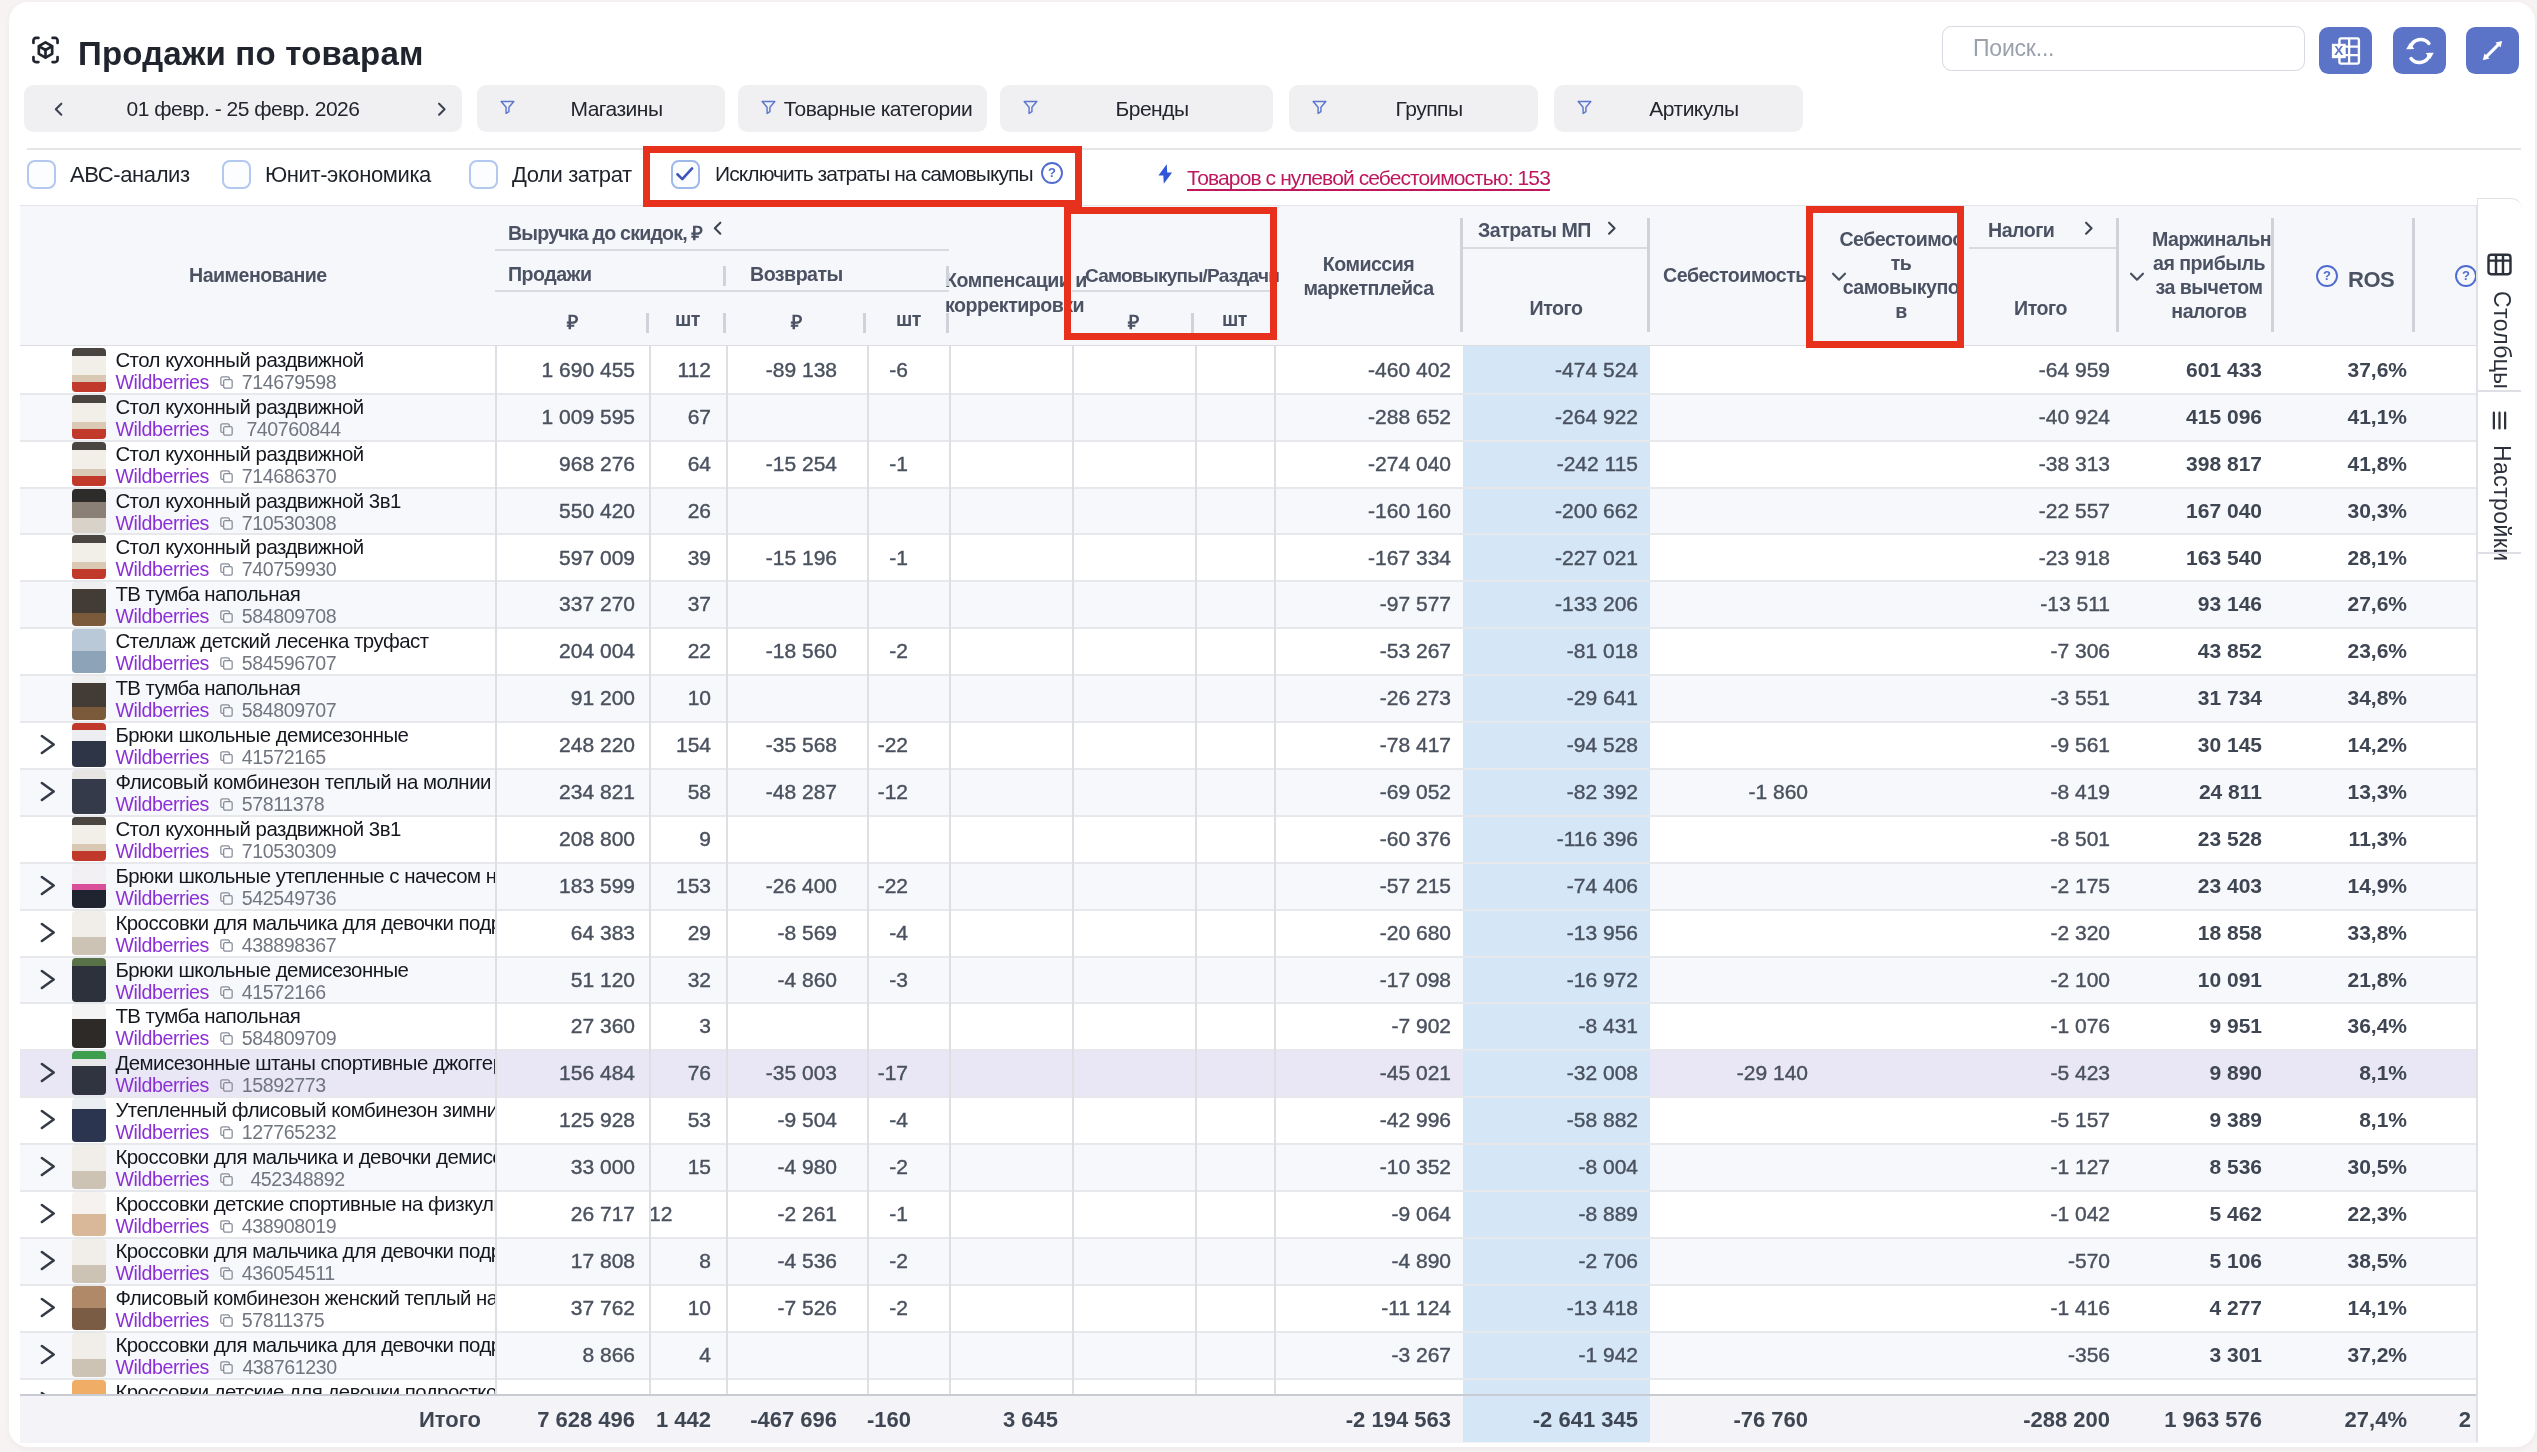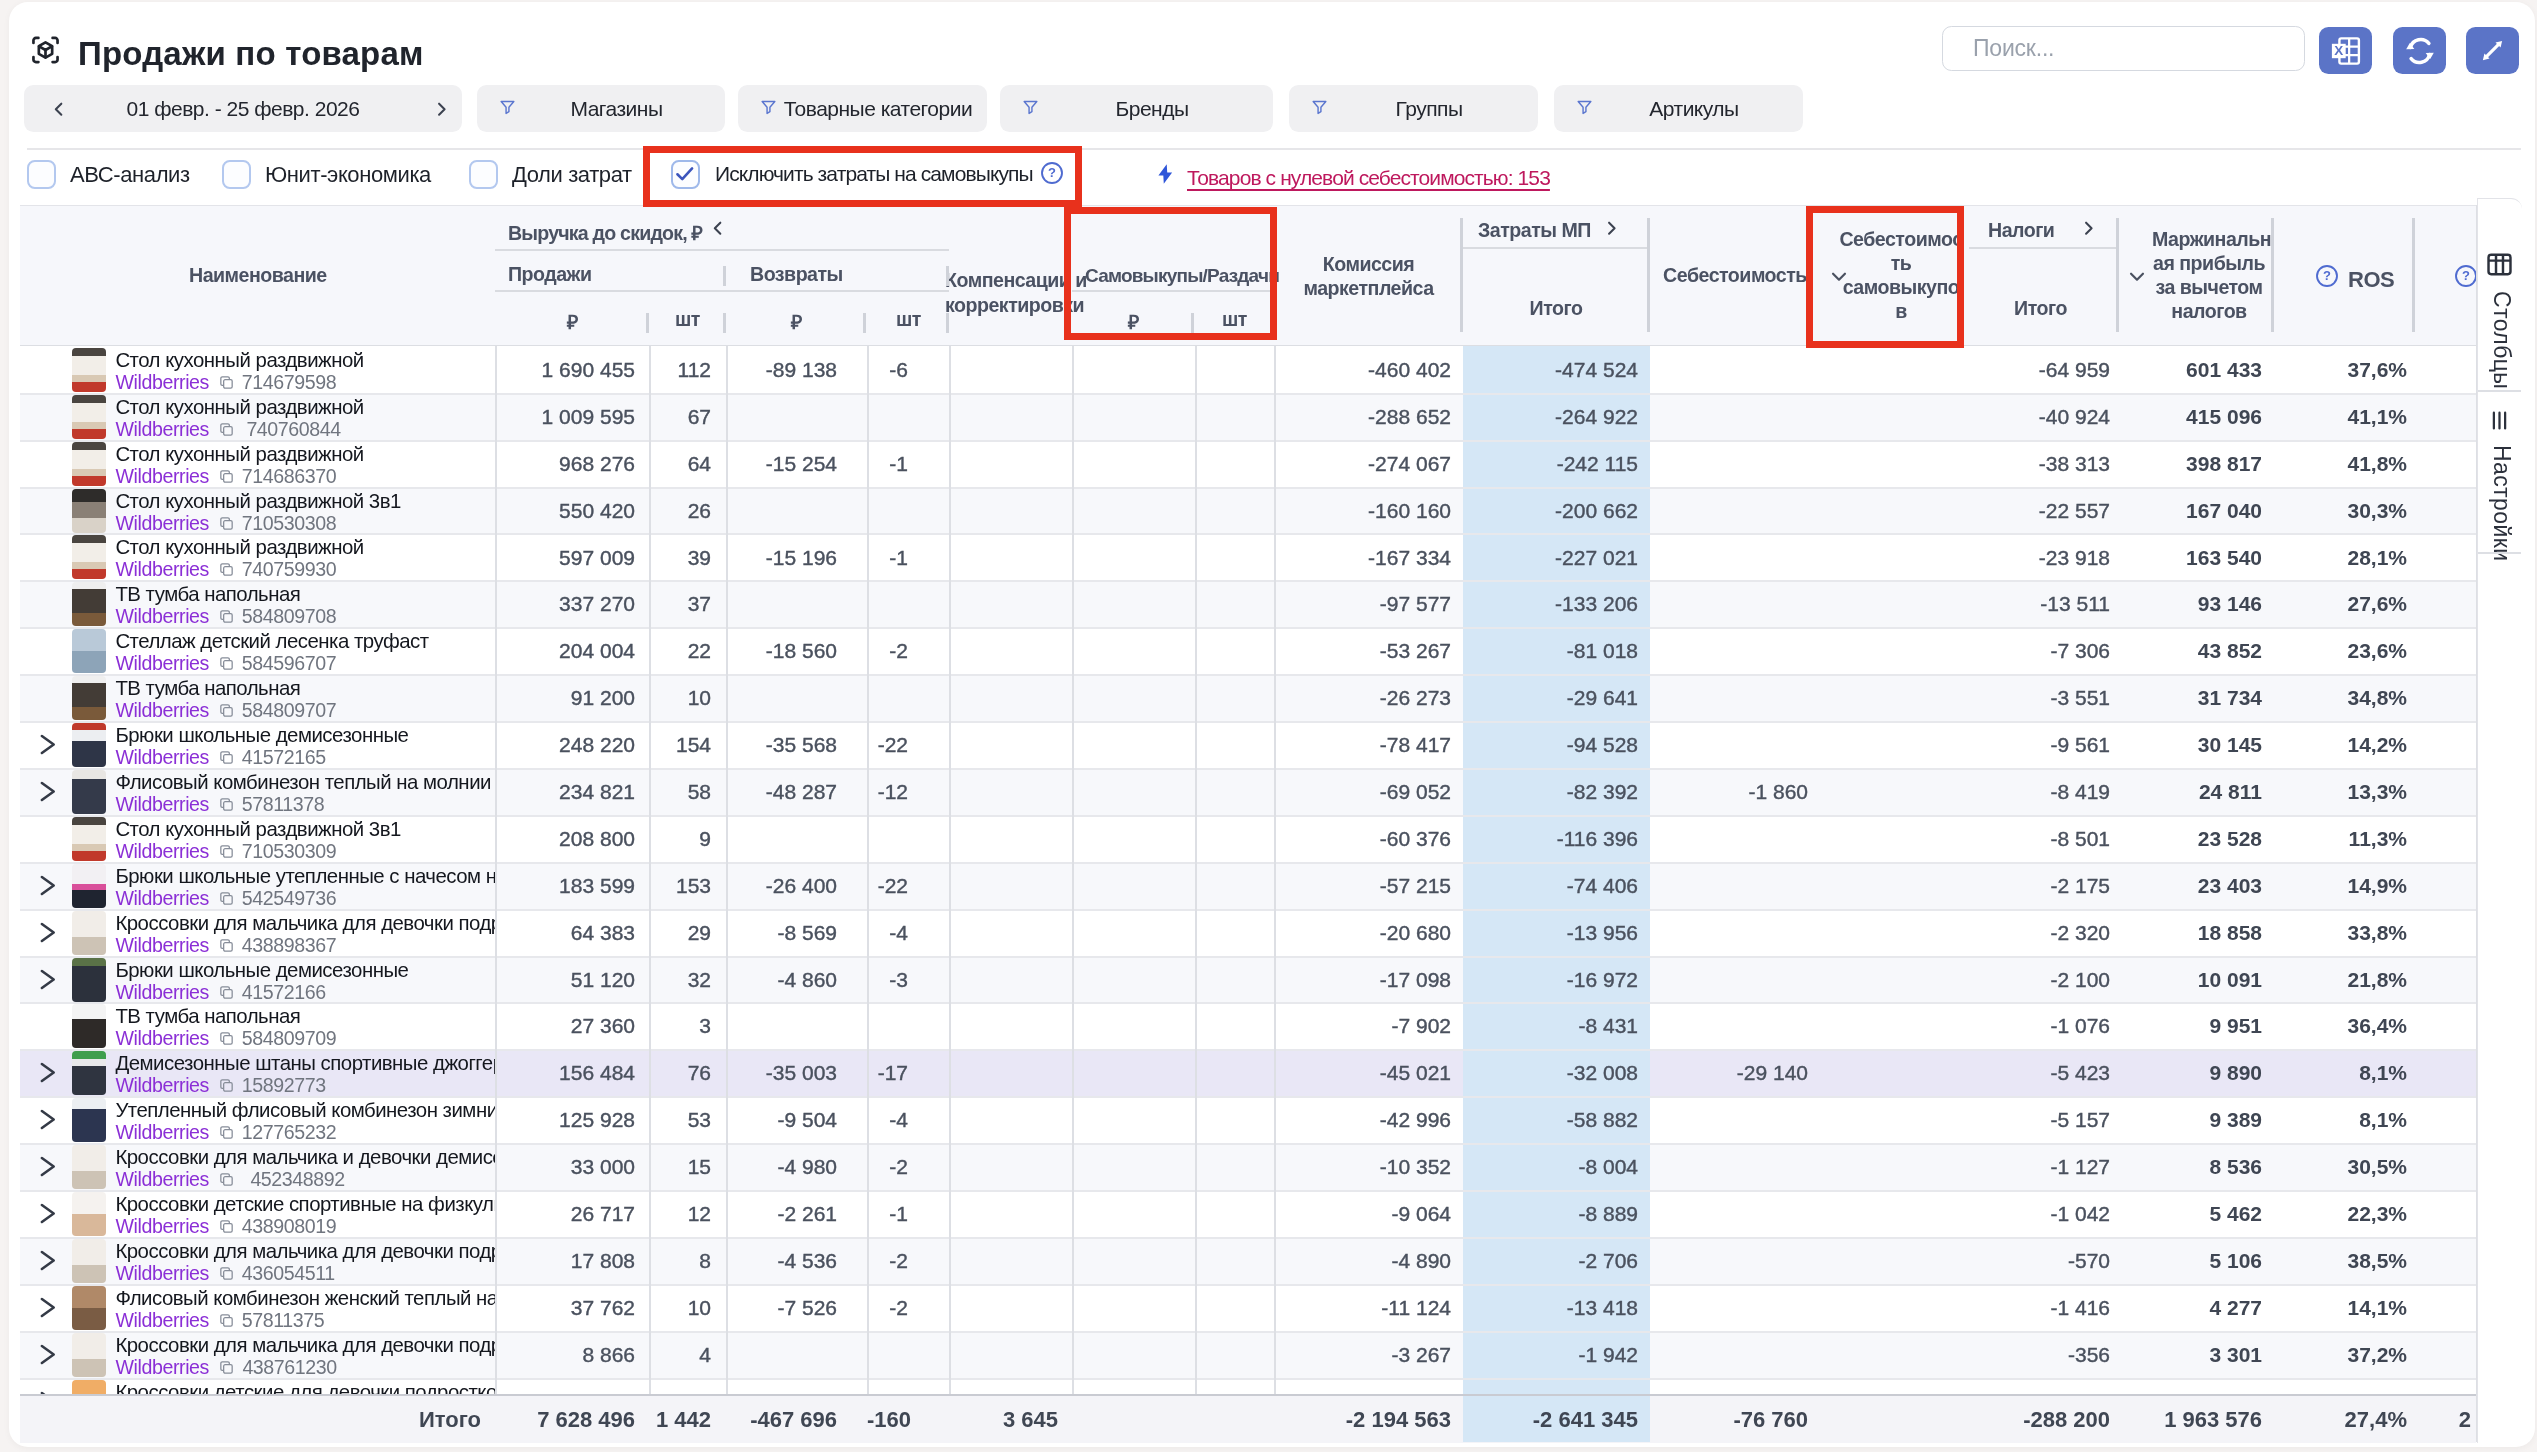--- a/index.html
+++ b/index.html
@@ -236,21 +236,21 @@
     <div class="name1">Стол кухонный раздвижной</div>
     <div class="name2"><span class="wb">Wildberries</span><span style="display:inline-block;vertical-align:-2.3px;margin-left:9.4px"><svg width="17" height="17" viewBox="0 0 24 24" fill="none">
           <rect x="8" y="8" width="12" height="12" rx="2" stroke="#878d99" stroke-width="1.8"></rect>
           <path d="M16 8V6a2 2 0 0 0-2-2H6a2 2 0 0 0-2 2v8a2 2 0 0 0 2 2h2" stroke="#878d99" stroke-width="1.8"></path>
         </svg></span><span class="wid" style="margin-left:6.3px">714686370</span></div>
   </div>
 <div class="cl " style="left:495px;top:440px;width:140px;height:47px;text-align:right;line-height:47px">968 276</div>
 <div class="cl " style="left:649px;top:440px;width:62px;height:47px;text-align:right;line-height:47px">64</div>
 <div class="cl " style="left:726px;top:440px;width:111px;height:47px;text-align:right;line-height:47px">-15 254</div>
 <div class="cl " style="left:867px;top:440px;width:41px;height:47px;text-align:right;line-height:47px">-1</div>
-<div class="cl " style="left:1274px;top:440px;width:177px;height:47px;text-align:right;line-height:47px">-274 067</div>
+<div class="cl " style="left:1274px;top:440px;width:177px;height:47px;text-align:right;line-height:47px">-274 040</div>
 <div class="cl " style="left:1463px;top:440px;width:175px;height:47px;text-align:right;line-height:47px">-242 115</div>
 <div class="cl " style="left:1961px;top:440px;width:149px;height:47px;text-align:right;line-height:47px">-38 313</div>
 <div class="cl b" style="left:2120px;top:440px;width:142px;height:47px;text-align:right;line-height:47px">398 817</div>
 <div class="cl b" style="left:2275px;top:440px;width:132px;height:47px;text-align:right;line-height:47px">41,8%</div>
 <div class="row odd" style="top:487px;height:47px"></div>
 <div class="bluecol" style="top:487px;height:47px;background:#d5e7f6"></div>
 <div class="abs" style="left:20.4px;top:487px;width:475px;height:47px;overflow:hidden">
     <div class="thumb t-stol2"></div>
     <div class="name1">Стол кухонный раздвижной 3в1</div>
     <div class="name2"><span class="wb">Wildberries</span><span style="display:inline-block;vertical-align:-2.3px;margin-left:9.4px"><svg width="17" height="17" viewBox="0 0 24 24" fill="none">
@@ -556,21 +556,21 @@
         <path d="M7 4.5 17.5 12 7 19.5" stroke="#343a46" stroke-width="2.3" stroke-linecap="round" stroke-linejoin="round"></path>
       </svg></div>
     <div class="thumb t-kros2"></div>
     <div class="name1">Кроссовки детские спортивные на физкультуру</div>
     <div class="name2"><span class="wb">Wildberries</span><span style="display:inline-block;vertical-align:-2.3px;margin-left:9.4px"><svg width="17" height="17" viewBox="0 0 24 24" fill="none">
           <rect x="8" y="8" width="12" height="12" rx="2" stroke="#878d99" stroke-width="1.8"></rect>
           <path d="M16 8V6a2 2 0 0 0-2-2H6a2 2 0 0 0-2 2v8a2 2 0 0 0 2 2h2" stroke="#878d99" stroke-width="1.8"></path>
         </svg></span><span class="wid" style="margin-left:6.3px">438908019</span></div>
   </div>
 <div class="cl " style="left:495px;top:1190px;width:140px;height:47px;text-align:right;line-height:47px">26 717</div>
-<div class="cl " style="left:649px;top:1190px;width:62px;height:37px;text-align:right;line-height:47px">12</div>
+<div class="cl " style="left:649px;top:1190px;width:62px;height:37px;text-align:left;line-height:47px">12</div>
 <div class="cl " style="left:726px;top:1190px;width:111px;height:47px;text-align:right;line-height:47px">-2 261</div>
 <div class="cl " style="left:867px;top:1190px;width:41px;height:47px;text-align:right;line-height:47px">-1</div>
 <div class="cl " style="left:1274px;top:1190px;width:177px;height:47px;text-align:right;line-height:47px">-9 064</div>
 <div class="cl " style="left:1463px;top:1190px;width:175px;height:47px;text-align:right;line-height:47px">-8 889</div>
 <div class="cl " style="left:1961px;top:1190px;width:149px;height:47px;text-align:right;line-height:47px">-1 042</div>
 <div class="cl b" style="left:2120px;top:1190px;width:142px;height:47px;text-align:right;line-height:47px">5 462</div>
 <div class="cl b" style="left:2275px;top:1190px;width:132px;height:47px;text-align:right;line-height:47px">22,3%</div>
 <div class="row odd" style="top:1237px;height:47px"></div>
 <div class="bluecol" style="top:1237px;height:47px;background:#d5e7f6"></div>
 <div class="abs" style="left:20.4px;top:1237px;width:475px;height:47px;overflow:hidden">

